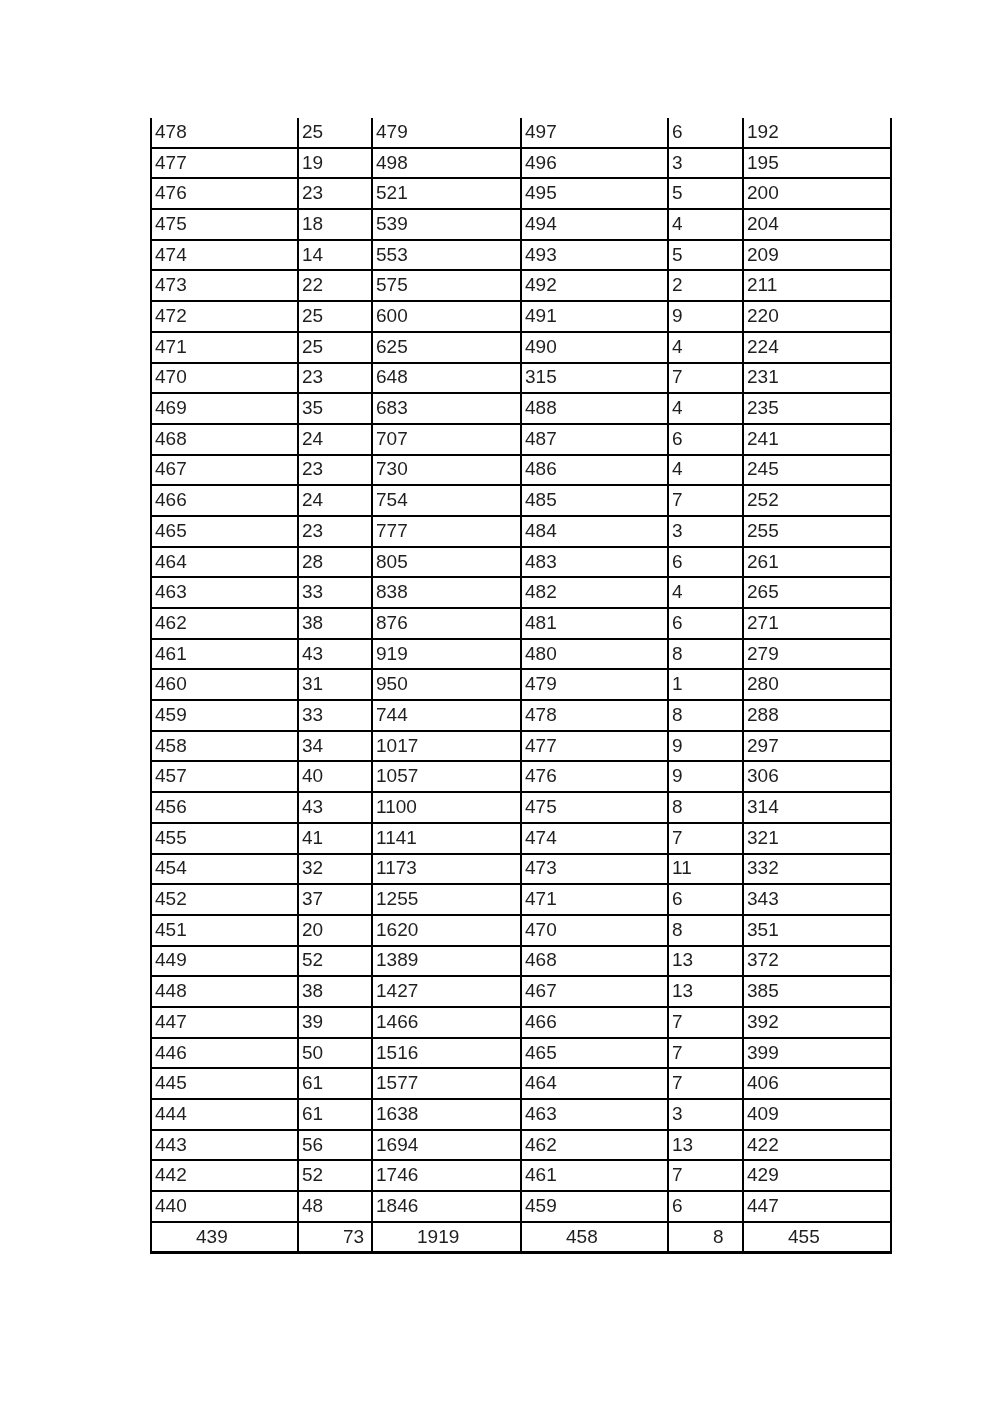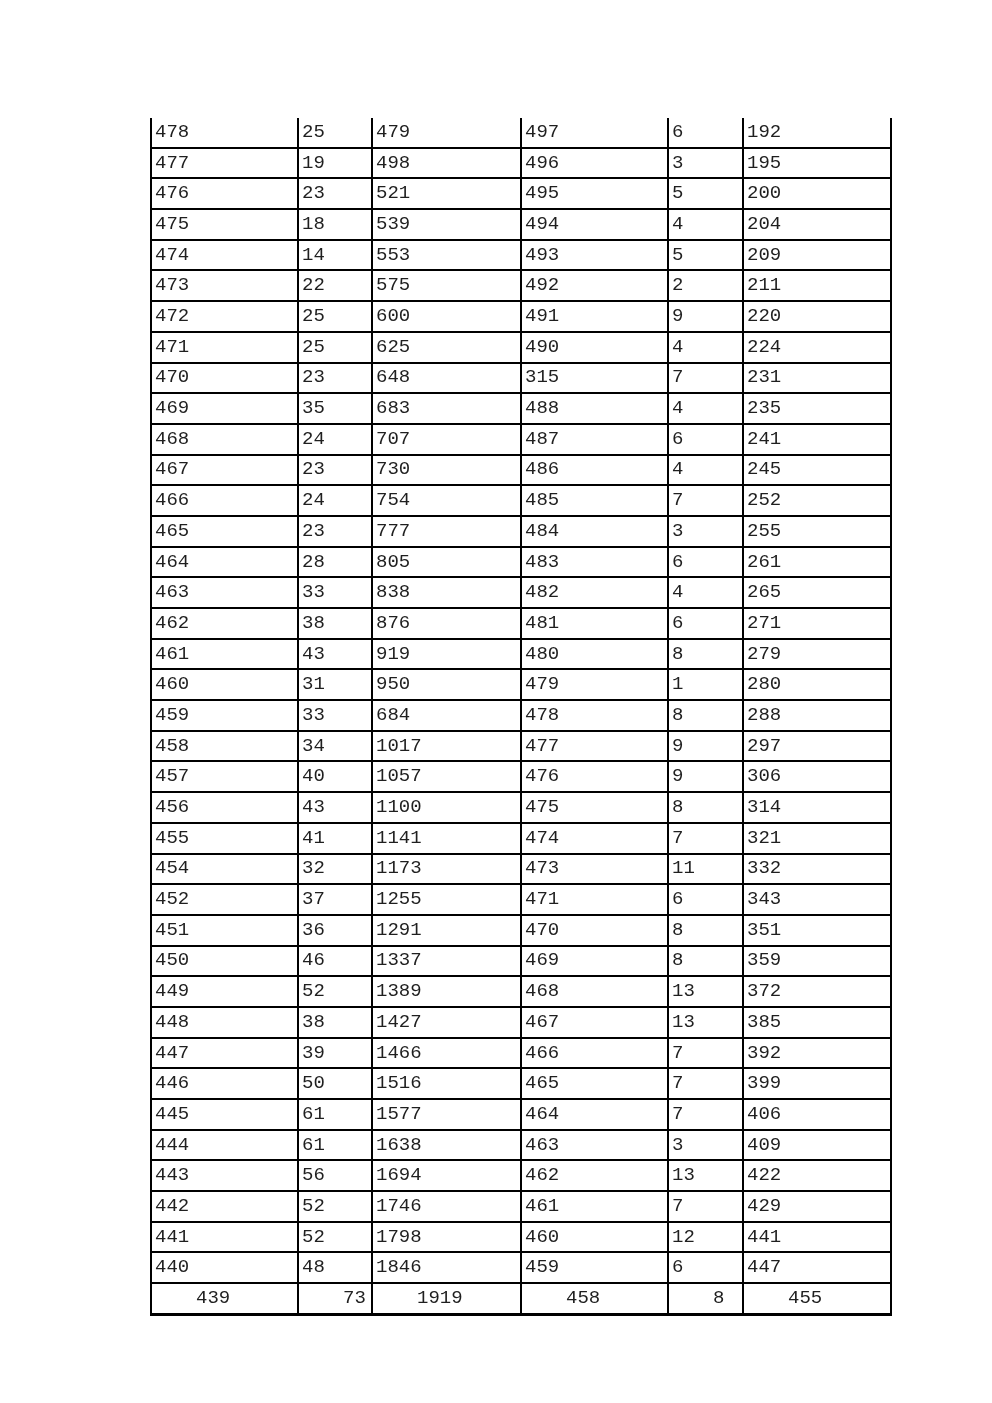--- a/index.html
+++ b/index.html
@@ -6,21 +6,21 @@
     margin: 0;
     padding: 0;
     background: #ffffff;
   }
   .page {
     position: relative;
     width: 992px;
     height: 1403px;
     background: #ffffff;
     overflow: hidden;
-    font-family: Liberation Mono, monospace;
+    font-family: Liberation Sans, sans-serif;
   }
   table.score-table {
     position: absolute;
     left: 150px;
     top: 118px;
     width: 740px;
     border-collapse: collapse;
     table-layout: fixed;
   }
   table.score-table td {
@@ -213,21 +213,21 @@
           <td>460</td>
           <td>31</td>
           <td>950</td>
           <td>479</td>
           <td>1</td>
           <td>280</td>
         </tr>
         <tr>
           <td>459</td>
           <td>33</td>
-          <td>684</td>
+          <td>744</td>
           <td>478</td>
           <td>8</td>
           <td>288</td>
         </tr>
         <tr>
           <td>458</td>
           <td>34</td>
           <td>1017</td>
           <td>477</td>
           <td>9</td>
@@ -268,33 +268,25 @@
         <tr>
           <td>452</td>
           <td>37</td>
           <td>1255</td>
           <td>471</td>
           <td>6</td>
           <td>343</td>
         </tr>
         <tr>
           <td>451</td>
-          <td>36</td>
-          <td>1291</td>
+          <td>20</td>
+          <td>1620</td>
           <td>470</td>
           <td>8</td>
           <td>351</td>
-        </tr>
-        <tr>
-          <td>450</td>
-          <td>46</td>
-          <td>1337</td>
-          <td>469</td>
-          <td>8</td>
-          <td>359</td>
         </tr>
         <tr>
           <td>449</td>
           <td>52</td>
           <td>1389</td>
           <td>468</td>
           <td>13</td>
           <td>372</td>
         </tr>
         <tr>
@@ -347,28 +339,20 @@
         </tr>
         <tr>
           <td>442</td>
           <td>52</td>
           <td>1746</td>
           <td>461</td>
           <td>7</td>
           <td>429</td>
         </tr>
         <tr>
-          <td>441</td>
-          <td>52</td>
-          <td>1798</td>
-          <td>460</td>
-          <td>12</td>
-          <td>441</td>
-        </tr>
-        <tr>
           <td>440</td>
           <td>48</td>
           <td>1846</td>
           <td>459</td>
           <td>6</td>
           <td>447</td>
         </tr>
         <tr>
           <td>439</td>
           <td>73</td>

